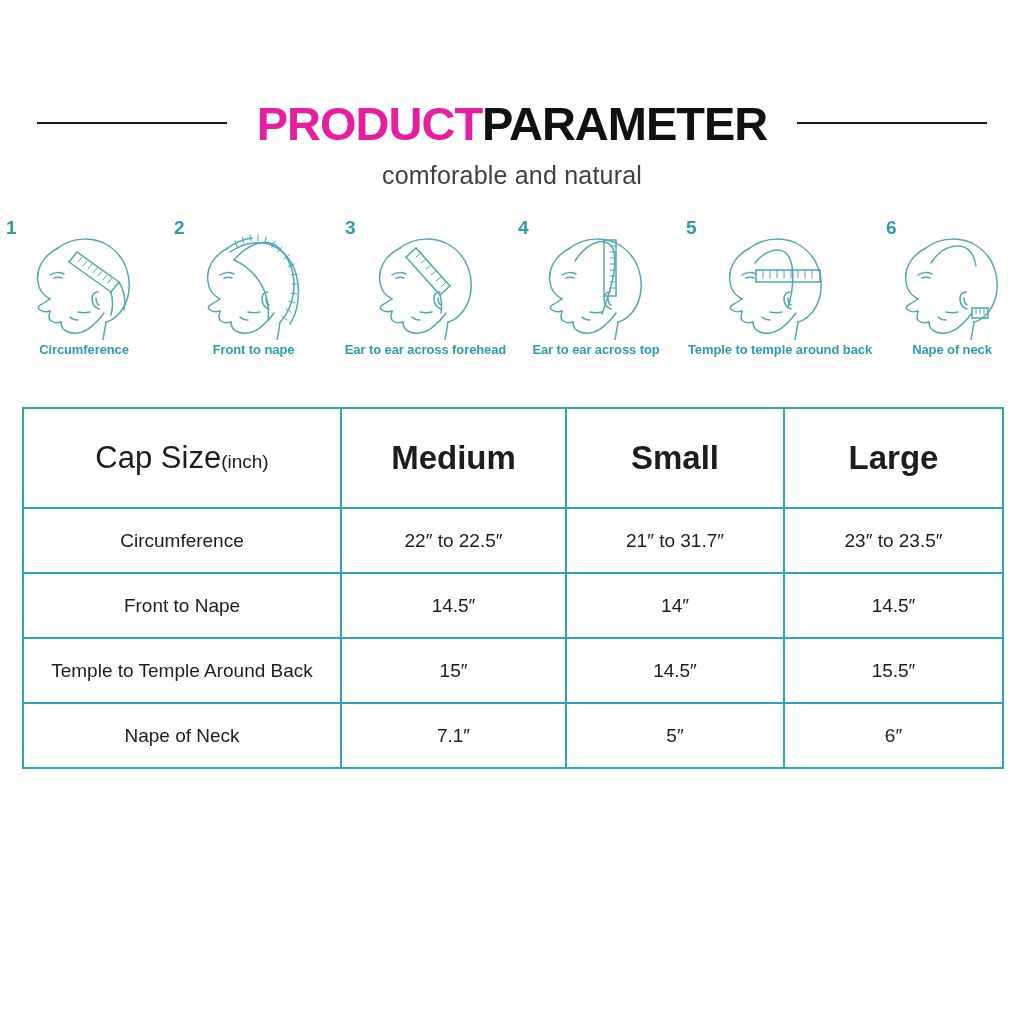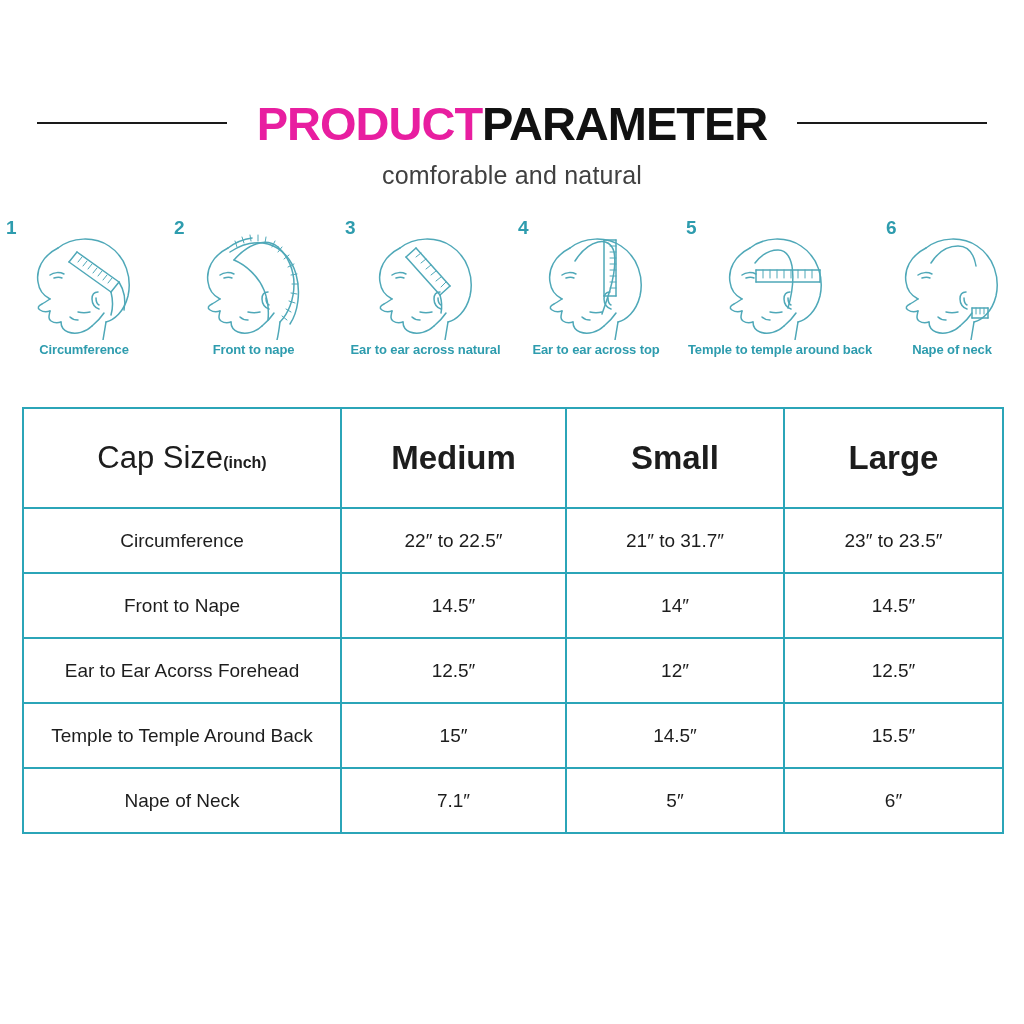--- a/index.html
+++ b/index.html
@@ -61,21 +61,21 @@
     text-align: center; vertical-align: middle;
     color: #1d1d1d;
   }
   col.c-label { width: 318px; }
   col.c-med   { width: 225px; }
   col.c-small { width: 218px; }
   col.c-large { width: 219px; }
 
   tr.head td { height: 100px; }
   td.h-label { font-size: 31px; font-weight: normal; }
-  td.h-label .unit { font-size: 16px; font-weight: bold; margin-left: 0; }
+  td.h-label .unit { font-size: 19px; font-weight: normal; margin-left: 0; }
   td.h-size { font-size: 33px; font-weight: bold; }
 
   tr.row td { height: 65px; font-size: 19px; }
   td.r-label { font-size: 19px; }
   td.r-val   { font-size: 19px; }
 </style>
 </head>
 <body>
 
 <div class="page">
@@ -198,21 +198,21 @@
           <path d="M65 33 L60 37"></path>
               <path d="M70 39 L65 43"></path>
               <path d="M75 45 L70 49"></path>
           <path d="M80 51 L75 55"></path>
               <path d="M85 57 L80 61"></path>
               <path d="M90 62 L85 67"></path>
         </g>
         <path d="M84 75 C86 82 86 88 85 93"></path>
       </svg>
       </span>
-      <div class="cap">Ear to ear across natural</div>
+      <div class="cap">Ear to ear across forehead</div>
     </div>
 
     <div class="illo" style="width:168px">
       <div class="num">4</div>
       <span>
       <svg width="140" height="120" viewBox="0 0 140 120" fill="none" stroke="#4FA8B8" stroke-width="1.5" stroke-linecap="round" stroke-linejoin="round">
         <path d="M44 28 C28 36 22 50 24 62 C25 70 30 76 36 79"></path>
         <path d="M44 28 C58 17 80 16 95 26 C112 37 118 58 114 76 C110 92 100 100 92 102"></path>
         <path d="M36 79 C33 81 30 83 28 84 C24 86 23 88 26 90 C29 92 33 92 36 91"></path>
         <path d="M36 91 C35 96 34 99 37 101 C40 103 44 103 47 102"></path>
@@ -338,26 +338,20 @@
           <td class="r-val">21″ to 31.7″</td>
           <td class="r-val">23″ to 23.5″</td>
         </tr>
         <tr class="row">
           <td class="r-label">Front to Nape</td>
           <td class="r-val">14.5″</td>
           <td class="r-val">14″</td>
           <td class="r-val">14.5″</td>
         </tr>
         <tr class="row">
-          <td class="r-label">Ear to Ear Acorss Forehead</td>
-          <td class="r-val">12.5″</td>
-          <td class="r-val">12″</td>
-          <td class="r-val">12.5″</td>
-        </tr>
-        <tr class="row">
           <td class="r-label">Temple to Temple Around Back</td>
           <td class="r-val">15″</td>
           <td class="r-val">14.5″</td>
           <td class="r-val">15.5″</td>
         </tr>
         <tr class="row">
           <td class="r-label">Nape of Neck</td>
           <td class="r-val">7.1″</td>
           <td class="r-val">5″</td>
           <td class="r-val">6″</td>

